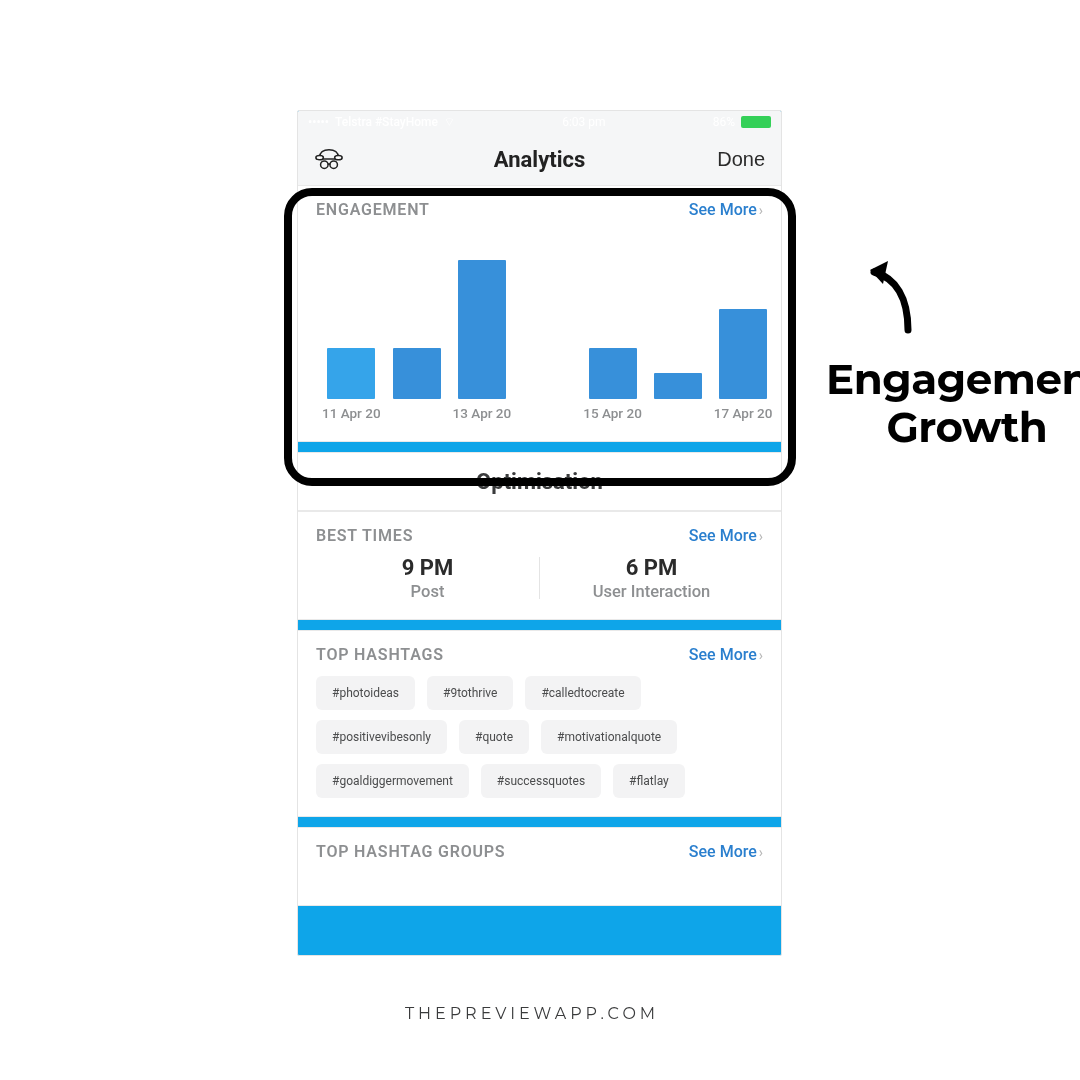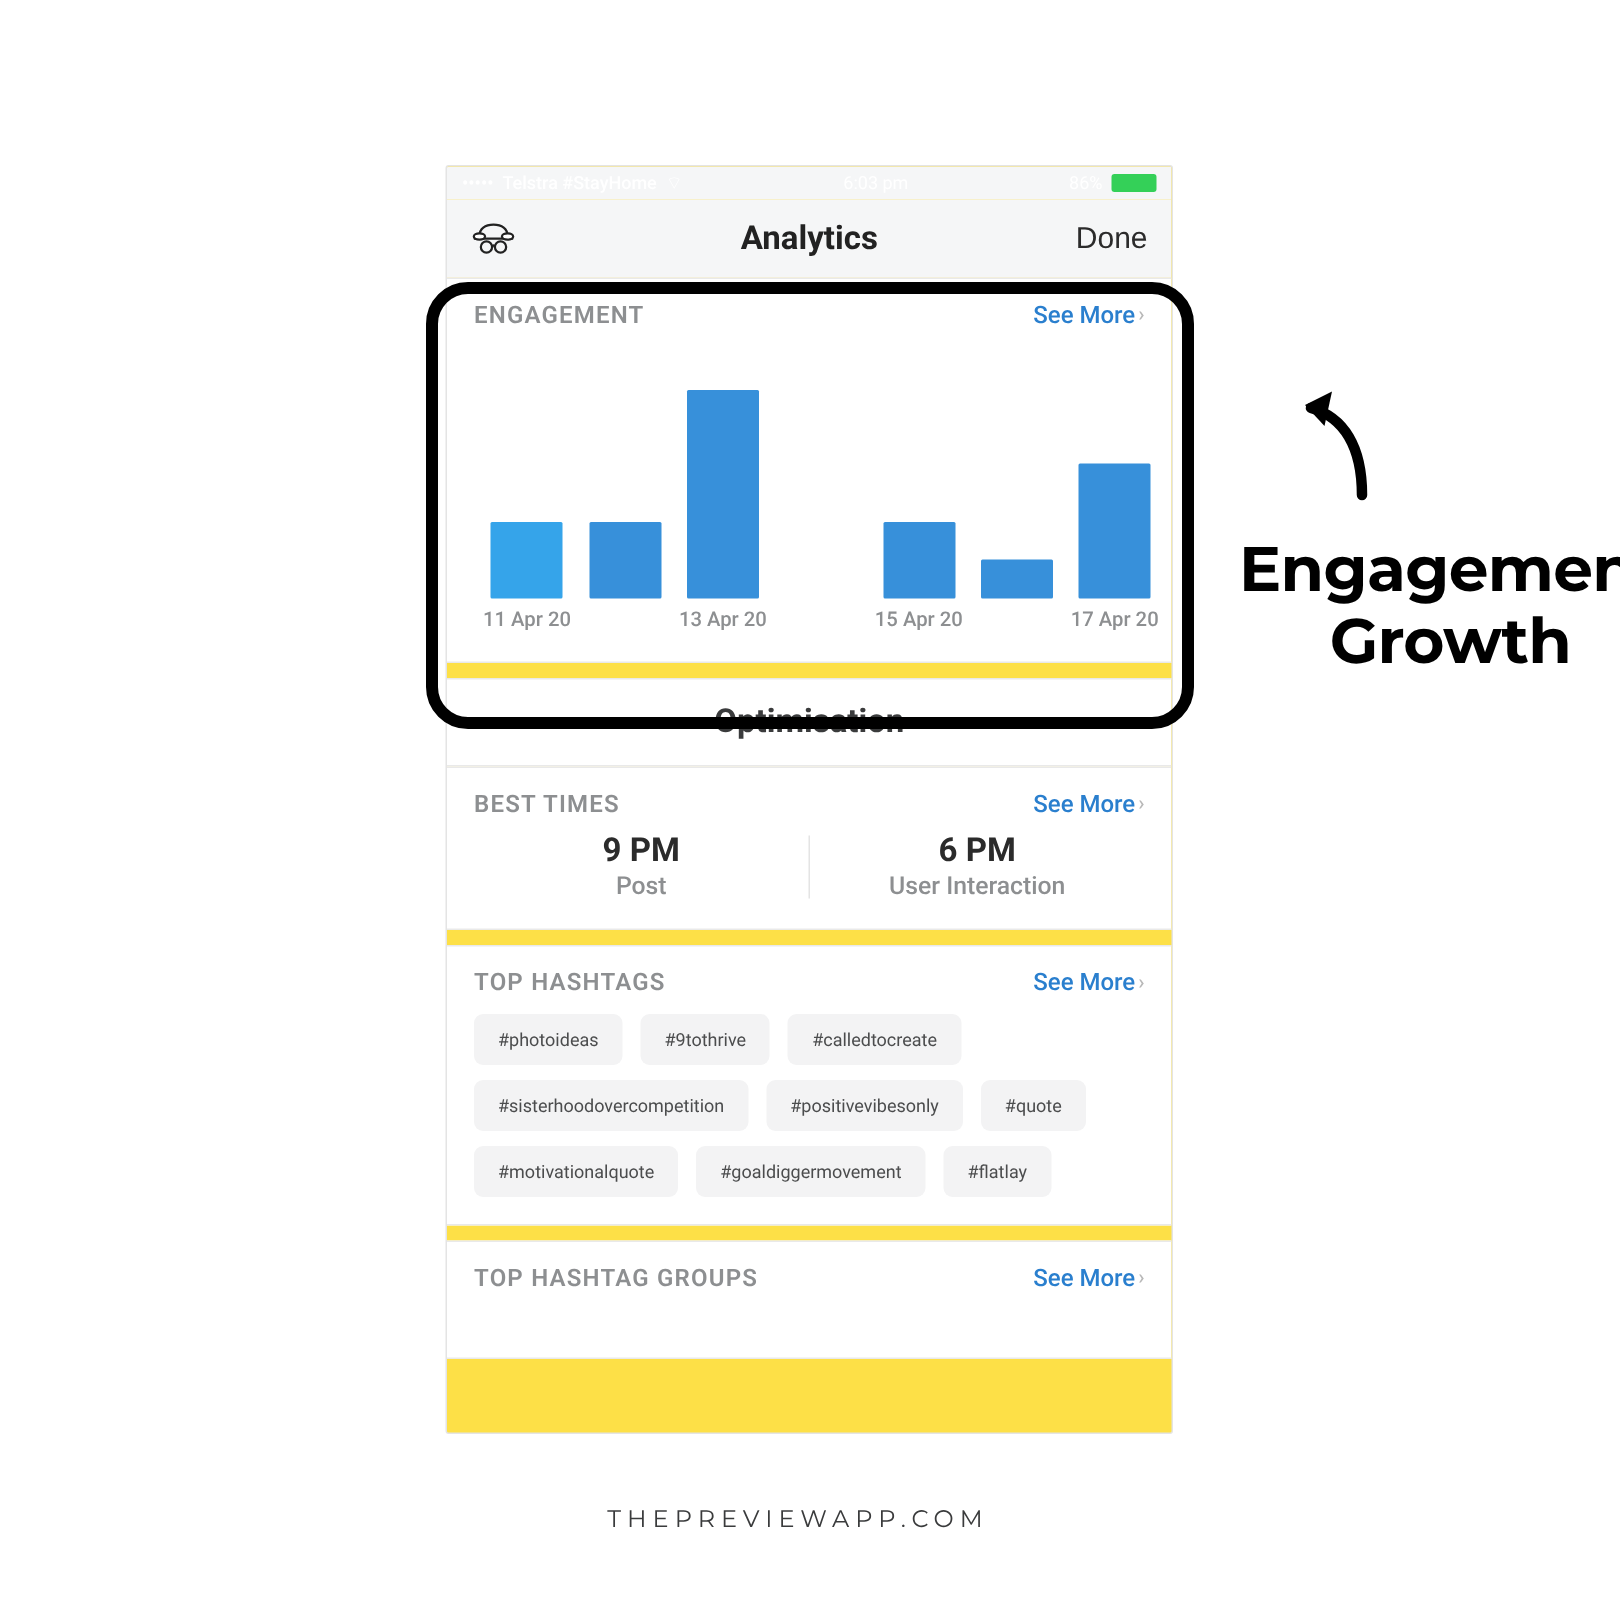--- a/index.html
+++ b/index.html
@@ -10,21 +10,21 @@
     font-family: -apple-system, BlinkMacSystemFont, "Segoe UI", Roboto, Helvetica, Arial, sans-serif;
     position: relative;
     overflow: hidden;
   }
   .phone {
     position: absolute;
     left: 297px;
     top: 110px;
     width: 485px;
     height: 846px;
-    background: #fde047;
+    background: #0ea5e9;
     border: 1px solid #e4e4e4;
     border-radius: 2px;
     overflow: hidden;
   }
   .status-bar {
     height: 22px;
     display: flex;
     align-items: center;
     justify-content: space-between;
     padding: 0 10px;
@@ -321,25 +321,25 @@
       <div class="card-title">TOP HASHTAGS</div>
       <div class="see-more">
         <span>See More</span>
         <span class="chev">›</span>
       </div>
     </div>
     <div class="hashtags-body" id="hashtags-body">
         <div class="hashtag">#photoideas</div>
         <div class="hashtag">#9tothrive</div>
         <div class="hashtag">#calledtocreate</div>
-        <div class="hashtag">#sisterhoodovercompetition</div>
         <div class="hashtag">#positivevibesonly</div>
         <div class="hashtag">#quote</div>
         <div class="hashtag">#motivationalquote</div>
         <div class="hashtag">#goaldiggermovement</div>
+        <div class="hashtag">#successquotes</div>
         <div class="hashtag">#flatlay</div>
       </div>
   </div>
 
   <div class="card groups-card">
     <div class="card-header">
       <div class="card-title">TOP HASHTAG GROUPS</div>
       <div class="see-more">
         <span>See More</span>
         <span class="chev">›</span>

